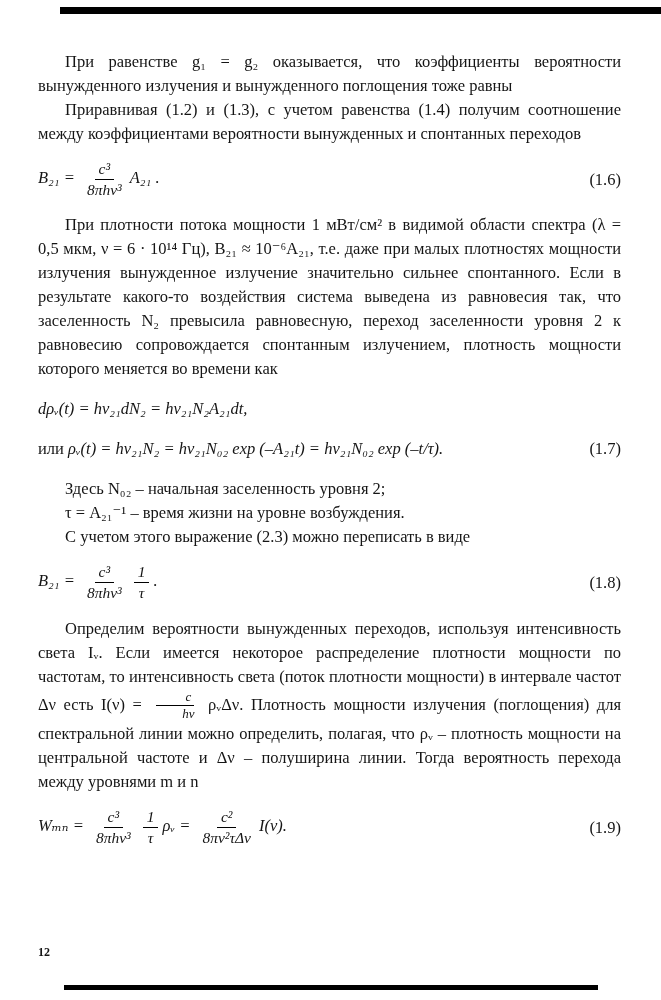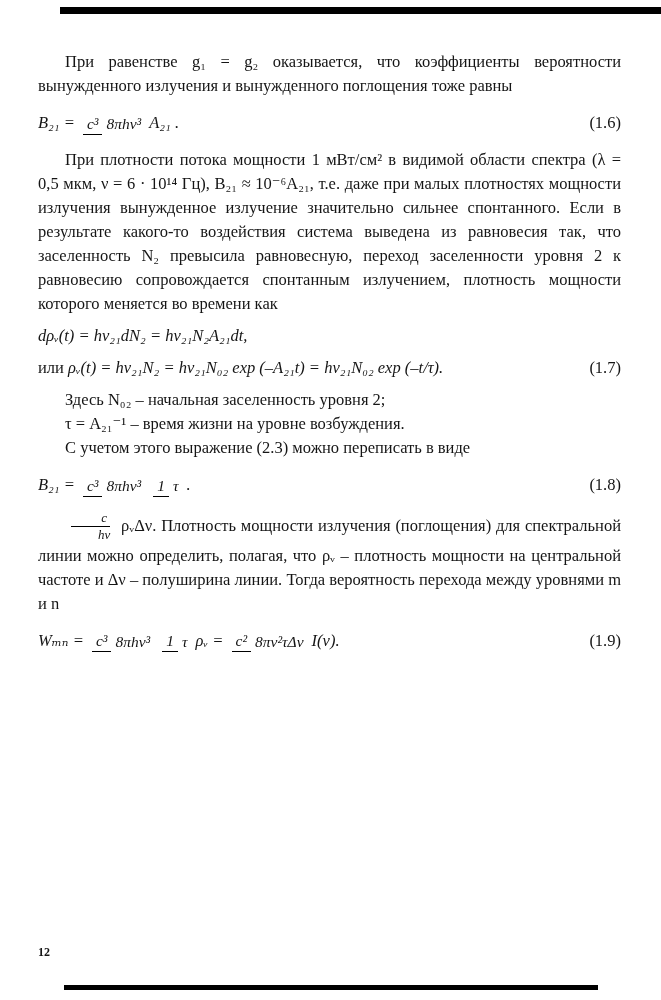--- a/index.html
+++ b/index.html
@@ -20,27 +20,27 @@
   .scan-bar.top { top: 7px; left: 60px; right: 0; height: 7px; }
   .scan-bar.bottom { bottom: 10px; left: 64px; width: 534px; height: 5px; }
 
   .content { position: absolute; top: 50px; left: 38px; width: 583px; }
 
   p.para, p.note { margin: 0; text-align: justify; }
   p.indent { text-indent: 27px; }
   p.note { text-indent: 27px; text-align: left; }
 
   .equation { display: flex; align-items: center; margin: 13px 0; }
-  .equation.tight { margin: 8px 0; }
+  .equation.tight { margin: 16px 0; }
   .eq-body { flex: 1; font-style: italic; }
   .eq-body .upright { font-style: normal; }
   .eq-num { font-style: normal; margin-left: 8px; white-space: nowrap; }
 
   .frac {
-    display: inline-flex; flex-direction: row; align-items: center;
+    display: inline-flex; flex-direction: column; align-items: center;
     vertical-align: middle;
     margin: 0 4px;
     font-size: 15.5px; line-height: 1.3;
   }
   .frac .num { display: block; border-bottom: 1px solid #000; padding: 0 4px; }
   .frac .den { display: block; padding: 0 4px; text-align: center; }
 
   .inline-frac {
     display: inline-flex; flex-direction: column; align-items: center;
     vertical-align: middle;
@@ -61,20 +61,21 @@
 
 <div class="page">
 
   <div class="scan-bar top"></div>
 
   <div class="content">
 
     <p class="para indent">При равенстве g₁ = g₂ оказывается, что коэффициенты вероятности вынужденного излучения и вынужденного поглощения тоже равны</p>
 
 
+    <p class="para indent">Приравнивая (1.2) и (1.3), с учетом равенства (1.4) получим соотношение между коэффициентами вероятности вынужденных и спонтанных переходов</p>
 
     <div class="equation">
       <div class="eq-body"><span>B₂₁ = </span><span class="frac">
             <span class="num">c³</span>
             <span class="den">8πhν³</span>
           </span><span>A₂₁ .</span></div>
       <span class="eq-num">(1.6)</span>
     </div>
 
     <p class="para indent">При плотности потока мощности 1 мВт/см² в видимой области спектра (λ = 0,5 мкм, ν = 6 · 10¹⁴ Гц), B₂₁ ≈ 10⁻⁶A₂₁, т.е. даже при малых плотностях мощности излучения вынужденное излучение значительно сильнее спонтанного. Если в результате какого-то воздействия система выведена из равновесия так, что заселенность N₂ превысила равновесную, переход заселенности уровня 2 к равновесию сопровождается спонтанным излучением, плотность мощности которого меняется во времени как</p>
@@ -96,21 +97,21 @@
       <div class="eq-body"><span>B₂₁ = </span><span class="frac">
             <span class="num">c³</span>
             <span class="den">8πhν³</span>
           </span><span class="frac">
             <span class="num">1</span>
             <span class="den">τ</span>
           </span><span>.</span></div>
       <span class="eq-num">(1.8)</span>
     </div>
 
-    <p class="para indent"><span class="inline-frac">
+    <p class="para indent"><span>Определим вероятности вынужденных переходов, используя интенсивность света Iᵥ. Если имеется некоторое распределение плотности мощности по частотам, то интенсивность света (поток плотности мощности) в интервале частот Δν есть I(ν) = </span><span class="inline-frac">
           <span class="num">c</span>
           <span class="den">hν</span>
         </span><span> ρᵥΔν. Плотность мощности излучения (поглощения) для спектральной линии можно определить, полагая, что ρᵥ – плотность мощности на центральной частоте и Δν – полуширина линии. Тогда вероятность перехода между уровнями m и n</span></p>
 
     <div class="equation">
       <div class="eq-body"><span>Wₘₙ = </span><span class="frac">
             <span class="num">c³</span>
             <span class="den">8πhν³</span>
           </span><span class="frac">
             <span class="num">1</span>

